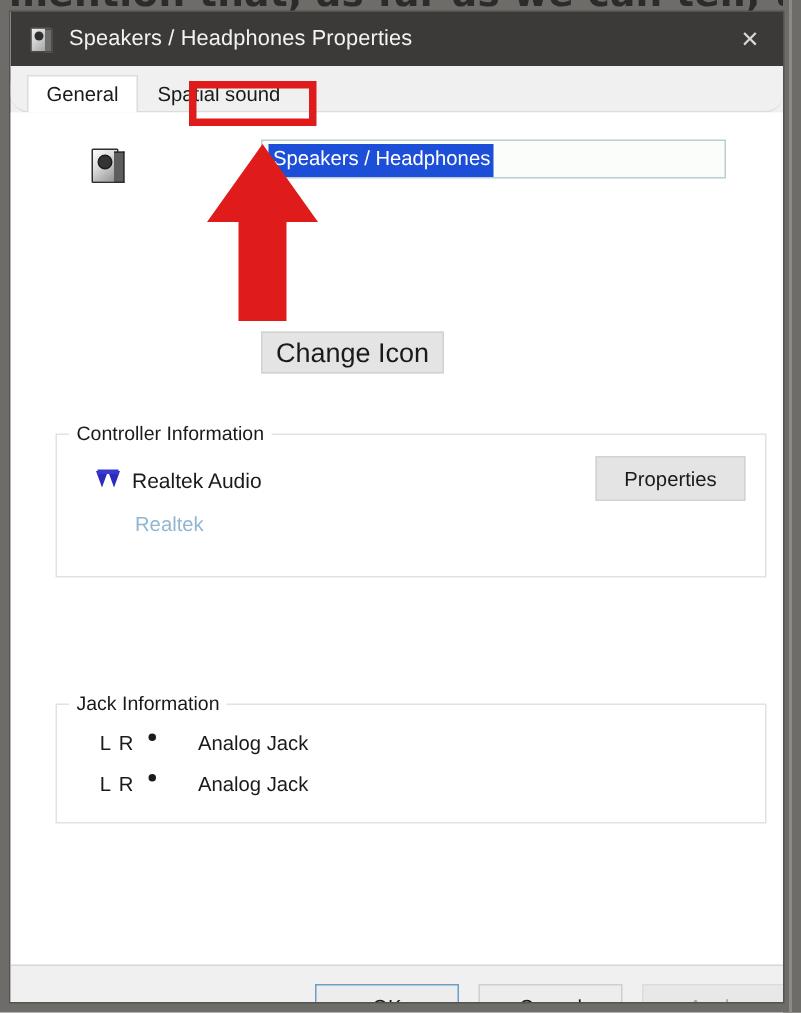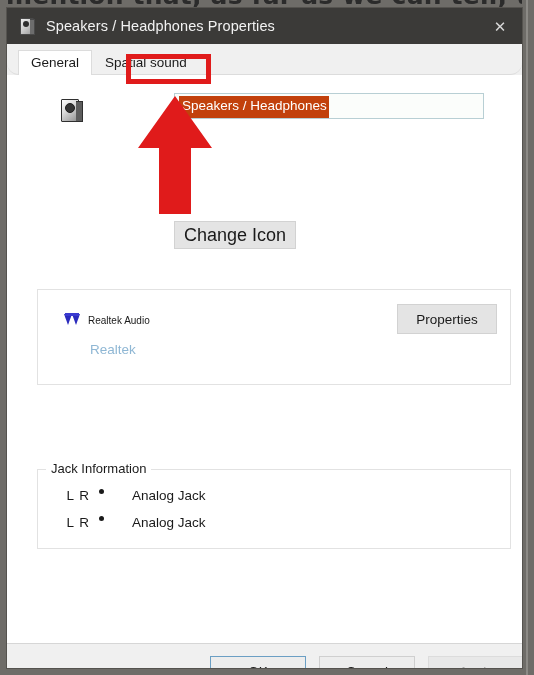--- a/index.html
+++ b/index.html
@@ -111,21 +111,21 @@
   }
   .bigspk .drv{
     position:absolute;left:6px;top:6px;width:8px;height:8px;border-radius:50%;
     background:#343434;border:1px solid #1d1d1d;
   }
   #name-input{
     position:absolute;left:167px;top:0px;width:310px;height:26px;
     border:1px solid #b8cfd4;background:#fbfdfb;box-sizing:border-box;
   }
   #name-input .sel{
-    display:inline-block;background:#c2410c;color:#ffffff;
+    display:inline-block;background:#1d4ed8;color:#ffffff;
     font-size:13.5px;padding:2px 2px 3px 3px;margin:2px 0 0 4px;line-height:1.25;
   }
 
   
   #change-icon-btn{
     position:absolute;left:167px;top:146px;width:122px;height:28px;
     background:#e4e4e4;border:1px solid #d2d2d2;
     display:flex;align-items:center;justify-content:center;
     font-size:18px;color:#1a1a1a;cursor:default;box-sizing:border-box;
   }
@@ -149,21 +149,21 @@
     border-top:11px solid #2b2bbd;
   }
   .realtek-ico .m2{
     position:absolute;left:8px;top:2px;width:0;height:0;
     border-left:4px solid transparent;border-right:4px solid transparent;
     border-top:11px solid #2b2bbd;
   }
   .realtek-ico .bar{
     position:absolute;left:1px;top:1px;width:14px;height:3px;background:#3a3ad0;
   }
-  .ctrl-name{font-size:10px;color:#1a1a1a;white-space:nowrap;}
+  .ctrl-name{font-size:14px;color:#1a1a1a;white-space:nowrap;}
   #vendor-link{
     position:absolute;left:52px;top:52px;font-size:13.5px;
     color:#8fb7d4;cursor:default;white-space:nowrap;
   }
   #props-btn{
     position:absolute;right:13px;top:14px;width:100px;height:30px;
     background:#e4e4e4;border:1px solid #d2d2d2;
     display:flex;align-items:center;justify-content:center;
     font-size:13.5px;color:#1a1a1a;cursor:default;box-sizing:border-box;
   }
@@ -259,20 +259,21 @@
           </div>
       </div>
       <div id="name-input">
         <span class="sel">Speakers / Headphones</span>
       </div>
     </div>
 
     <div id="change-icon-btn">Change Icon</div>
 
     <div class="groupbox" id="ctrl-group">
+      <div class="grouptitle">Controller Information</div>
 
       <div class="ctrl-row">
         <span class="realtek-ico">
           <span class="m1"></span>
             <span class="m2"></span>
             <span class="bar"></span>
         </span>
         <span class="ctrl-name">Realtek Audio</span>
       </div>
 

